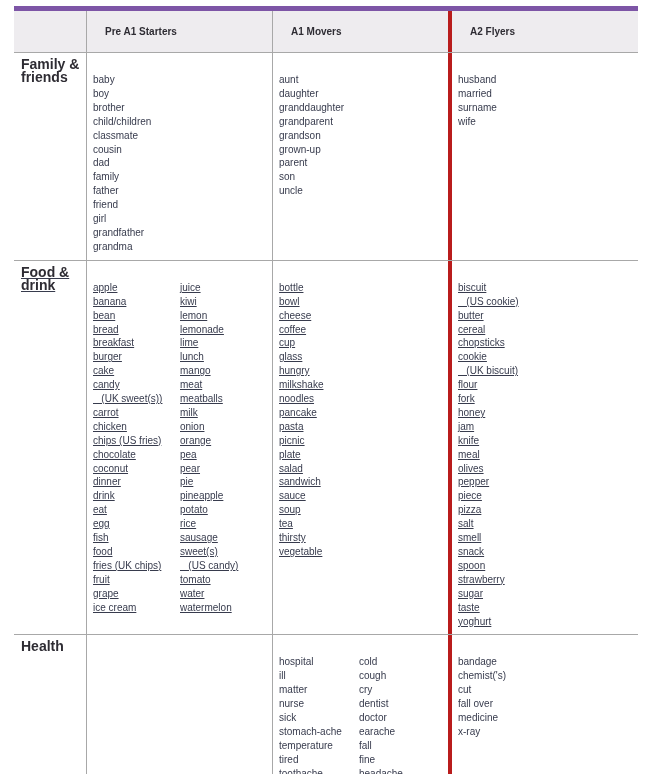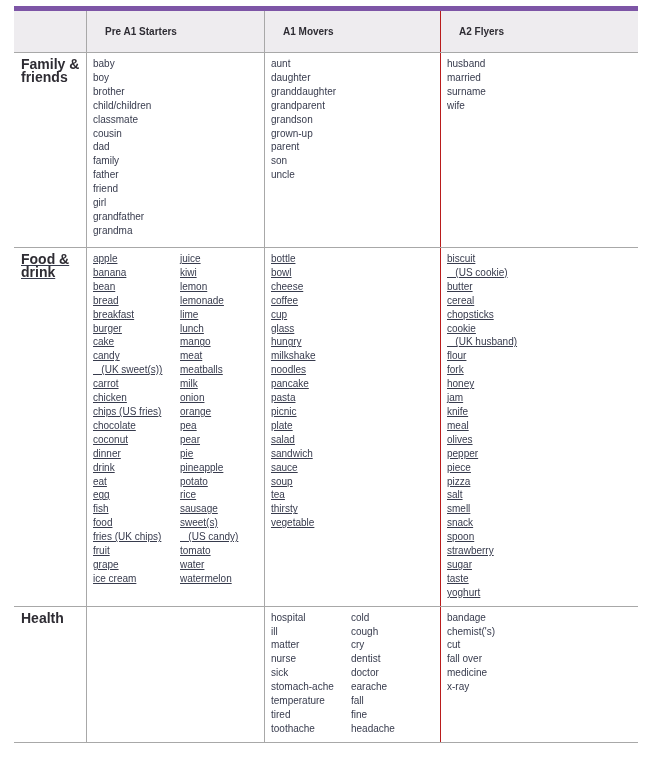--- a/index.html
+++ b/index.html
@@ -29,39 +29,39 @@
     background: #eeecef;
     height: 41px;
   }
   .body-row {
     border-top: 1px solid #a8a8a8;
     background: #ffffff;
   }
   .table-bottom { border-bottom: 1px solid #a8a8a8; }
   .col-cat     { width: 72px;  flex: none; }
   .col-starters{ width: 178px; flex: none; border-left: 1px solid #a8a8a8; }
-  .col-movers  { width: 176px; flex: none; border-left: 1px solid #a8a8a8; }
-  .col-flyers  { width: 198px; flex: none; border-left: 1px solid #b91c1c; }
+  .col-movers  { width: 176px; flex: none; border-left: 1px solid #a8a8a8; margin-left: 8px; }
+  .col-flyers  { width: 198px; flex: none; border-left: 4px solid #b91c1c; }
   .header-cell {
     display: flex;
     align-items: center;
     padding-left: 18px;
     font-size: 10px;
     font-weight: bold;
     color: #2e2c33;
   }
   .category-cell {
     padding: 5px 4px 0 7px;
     font-size: 14px;
     font-weight: bold;
     color: #2e2c33;
     line-height: 13px;
   }
   .words-cell {
-    padding: 4px 0 6px 6px;
+    padding: 20px 0 6px 6px;
     display: flex;
     align-items: flex-start;
   }
   .word-col { flex: none; }
   .word-col-a { width: 87px; }
   .word-col-b { width: 80px; }
   .word {
     font-size: 10px;
     line-height: 13.9px;
     color: #373b4d;
@@ -210,21 +210,21 @@
       <div class="word-col word-col-b"></div>
     </div>
     <div class="col-flyers words-cell">
       <div class="word-col word-col-a">
           <div class="word">biscuit</div>
           <div class="word">   (US cookie)</div>
           <div class="word">butter</div>
           <div class="word">cereal</div>
           <div class="word">chopsticks</div>
           <div class="word">cookie</div>
-          <div class="word">   (UK husband)</div>
+          <div class="word">   (UK biscuit)</div>
           <div class="word">flour</div>
           <div class="word">fork</div>
           <div class="word">honey</div>
           <div class="word">jam</div>
           <div class="word">knife</div>
           <div class="word">meal</div>
           <div class="word">olives</div>
           <div class="word">pepper</div>
           <div class="word">piece</div>
           <div class="word">pizza</div>

